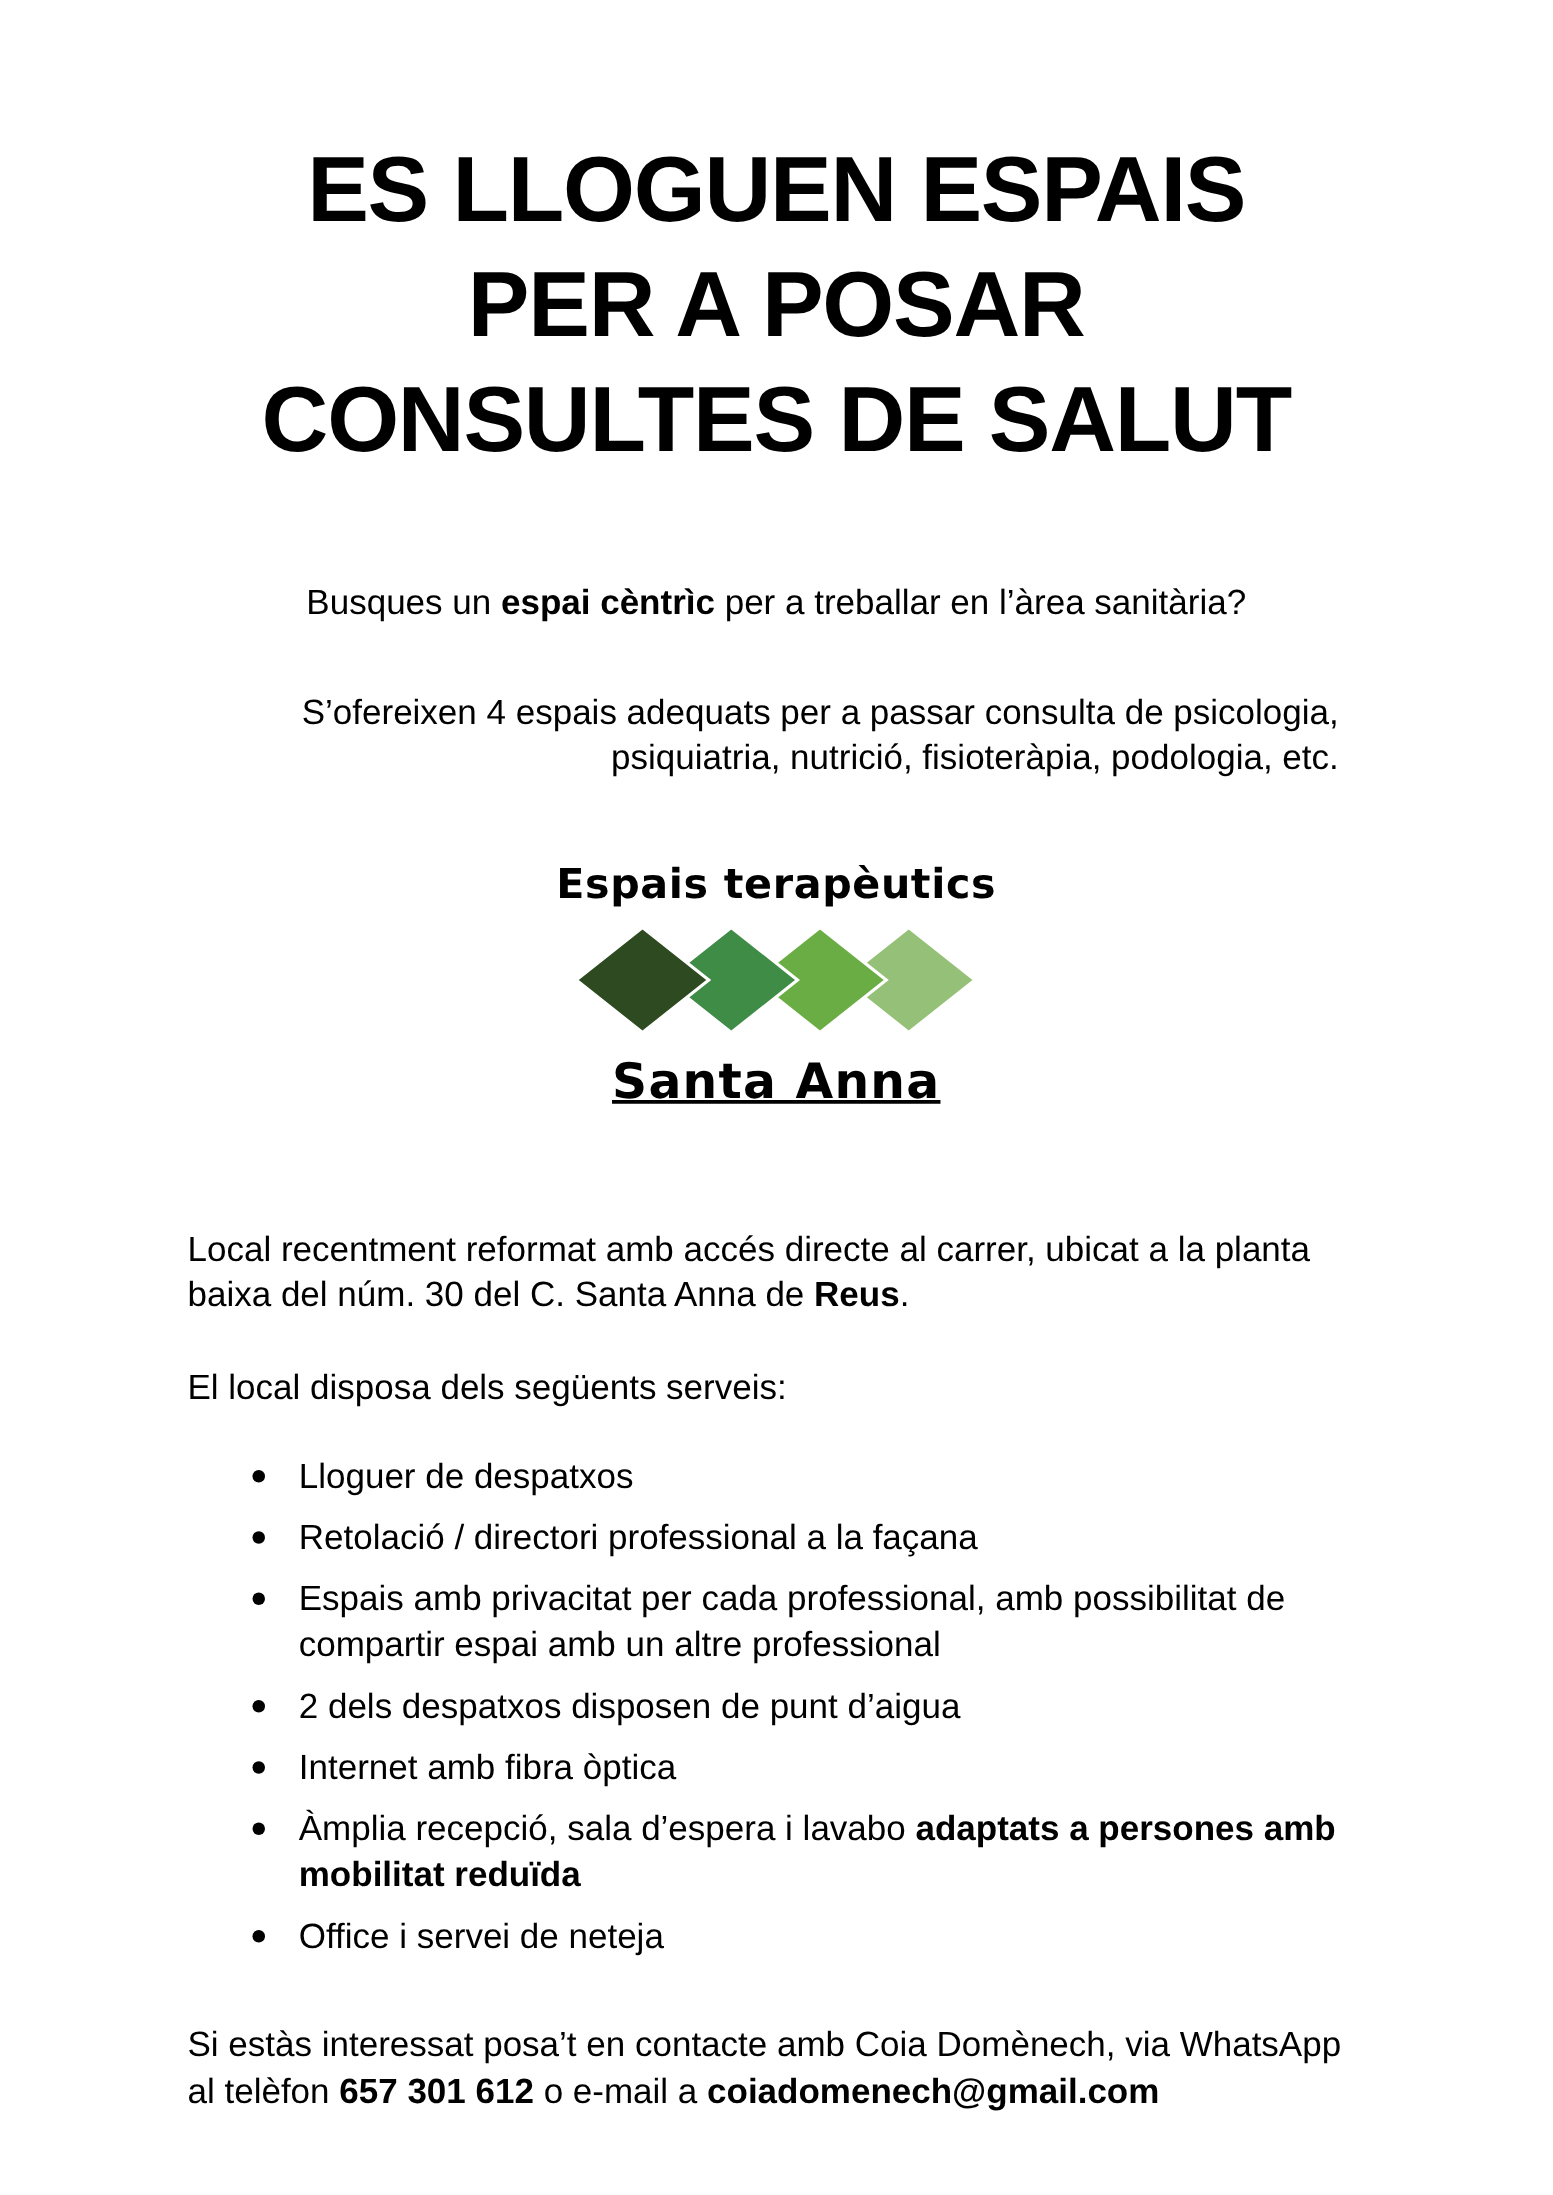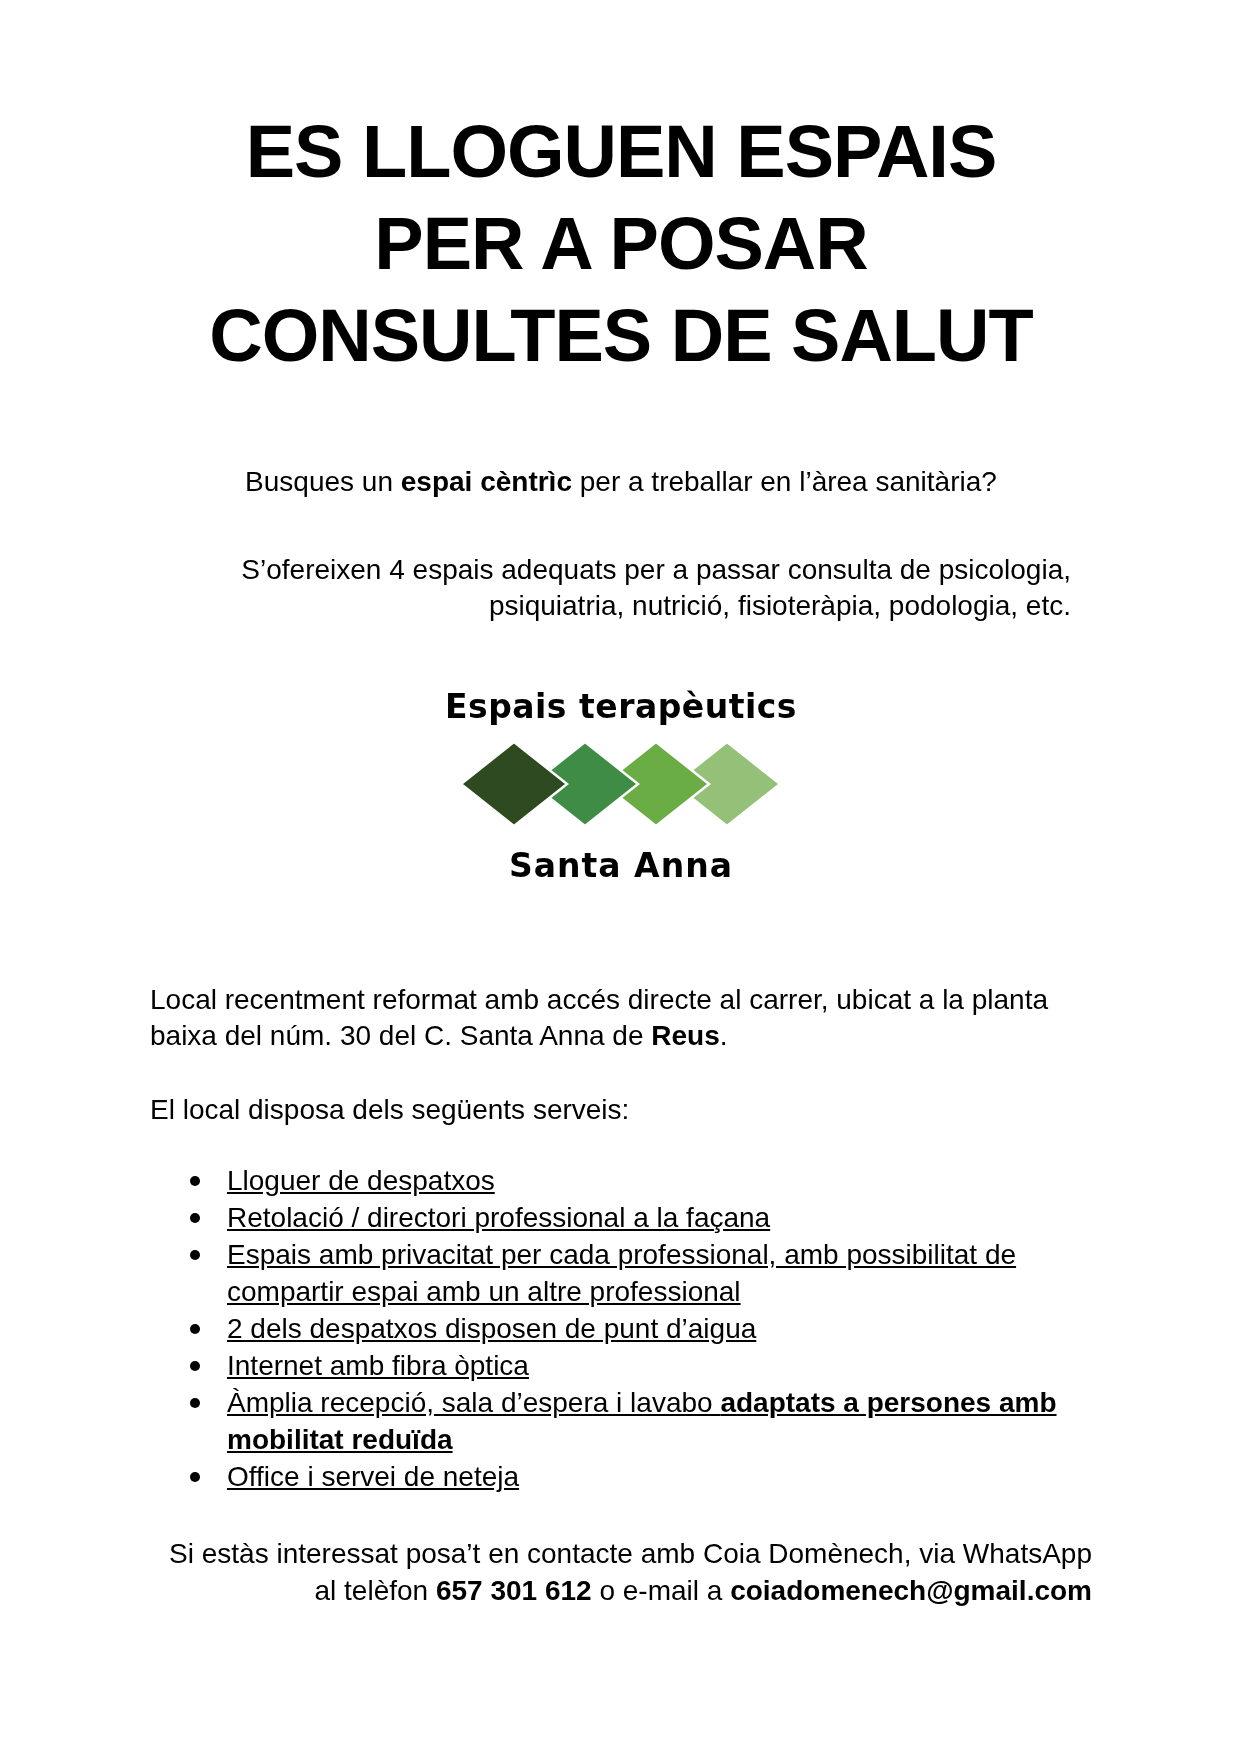--- a/index.html
+++ b/index.html
@@ -52,24 +52,25 @@
     letter-spacing: 0.5px;
     line-height: 50px;
   }
   .logo-diamonds {
     margin-top: 8px;
     line-height: 0;
   }
   .logo-name-bottom {
     margin-top: 14px;
     font-family: "DejaVu Sans", sans-serif;
-    font-size: 33px;
+    font-size: 39px;
     font-weight: bold;
     letter-spacing: 1px;
     line-height: 48px;
+    text-decoration: underline;
   }
   .location {
     margin-top: 92px;
     font-size: 28px;
     line-height: 36px;
     text-align: left;
   }
   .services-intro {
     margin-top: 38px;
     font-size: 28px;
@@ -79,36 +80,35 @@
   ul.services {
     margin: 34px 0 0 0;
     padding: 0;
     list-style: none;
     font-size: 28px;
     line-height: 37px;
   }
   ul.services li {
     position: relative;
     padding-left: 77px;
-    margin: 0;
-    text-decoration: underline;
+    margin: 12px;
   }
   ul.services li .dot {
     position: absolute;
     left: 40px;
     top: 14px;
     width: 10px;
     height: 10px;
     border-radius: 50%;
     background: #000000;
   }
   .contact {
-    margin: 40px auto 0 auto;
+    margin: 50px auto 0 auto;
     max-width: 960px;
-    text-align: right;
+    text-align: left;
     font-size: 28px;
     line-height: 37px;
   }
   b { font-weight: bold; }
 </style>
 </head>
 <body>
 
 <div class="page">
   <div class="content">

